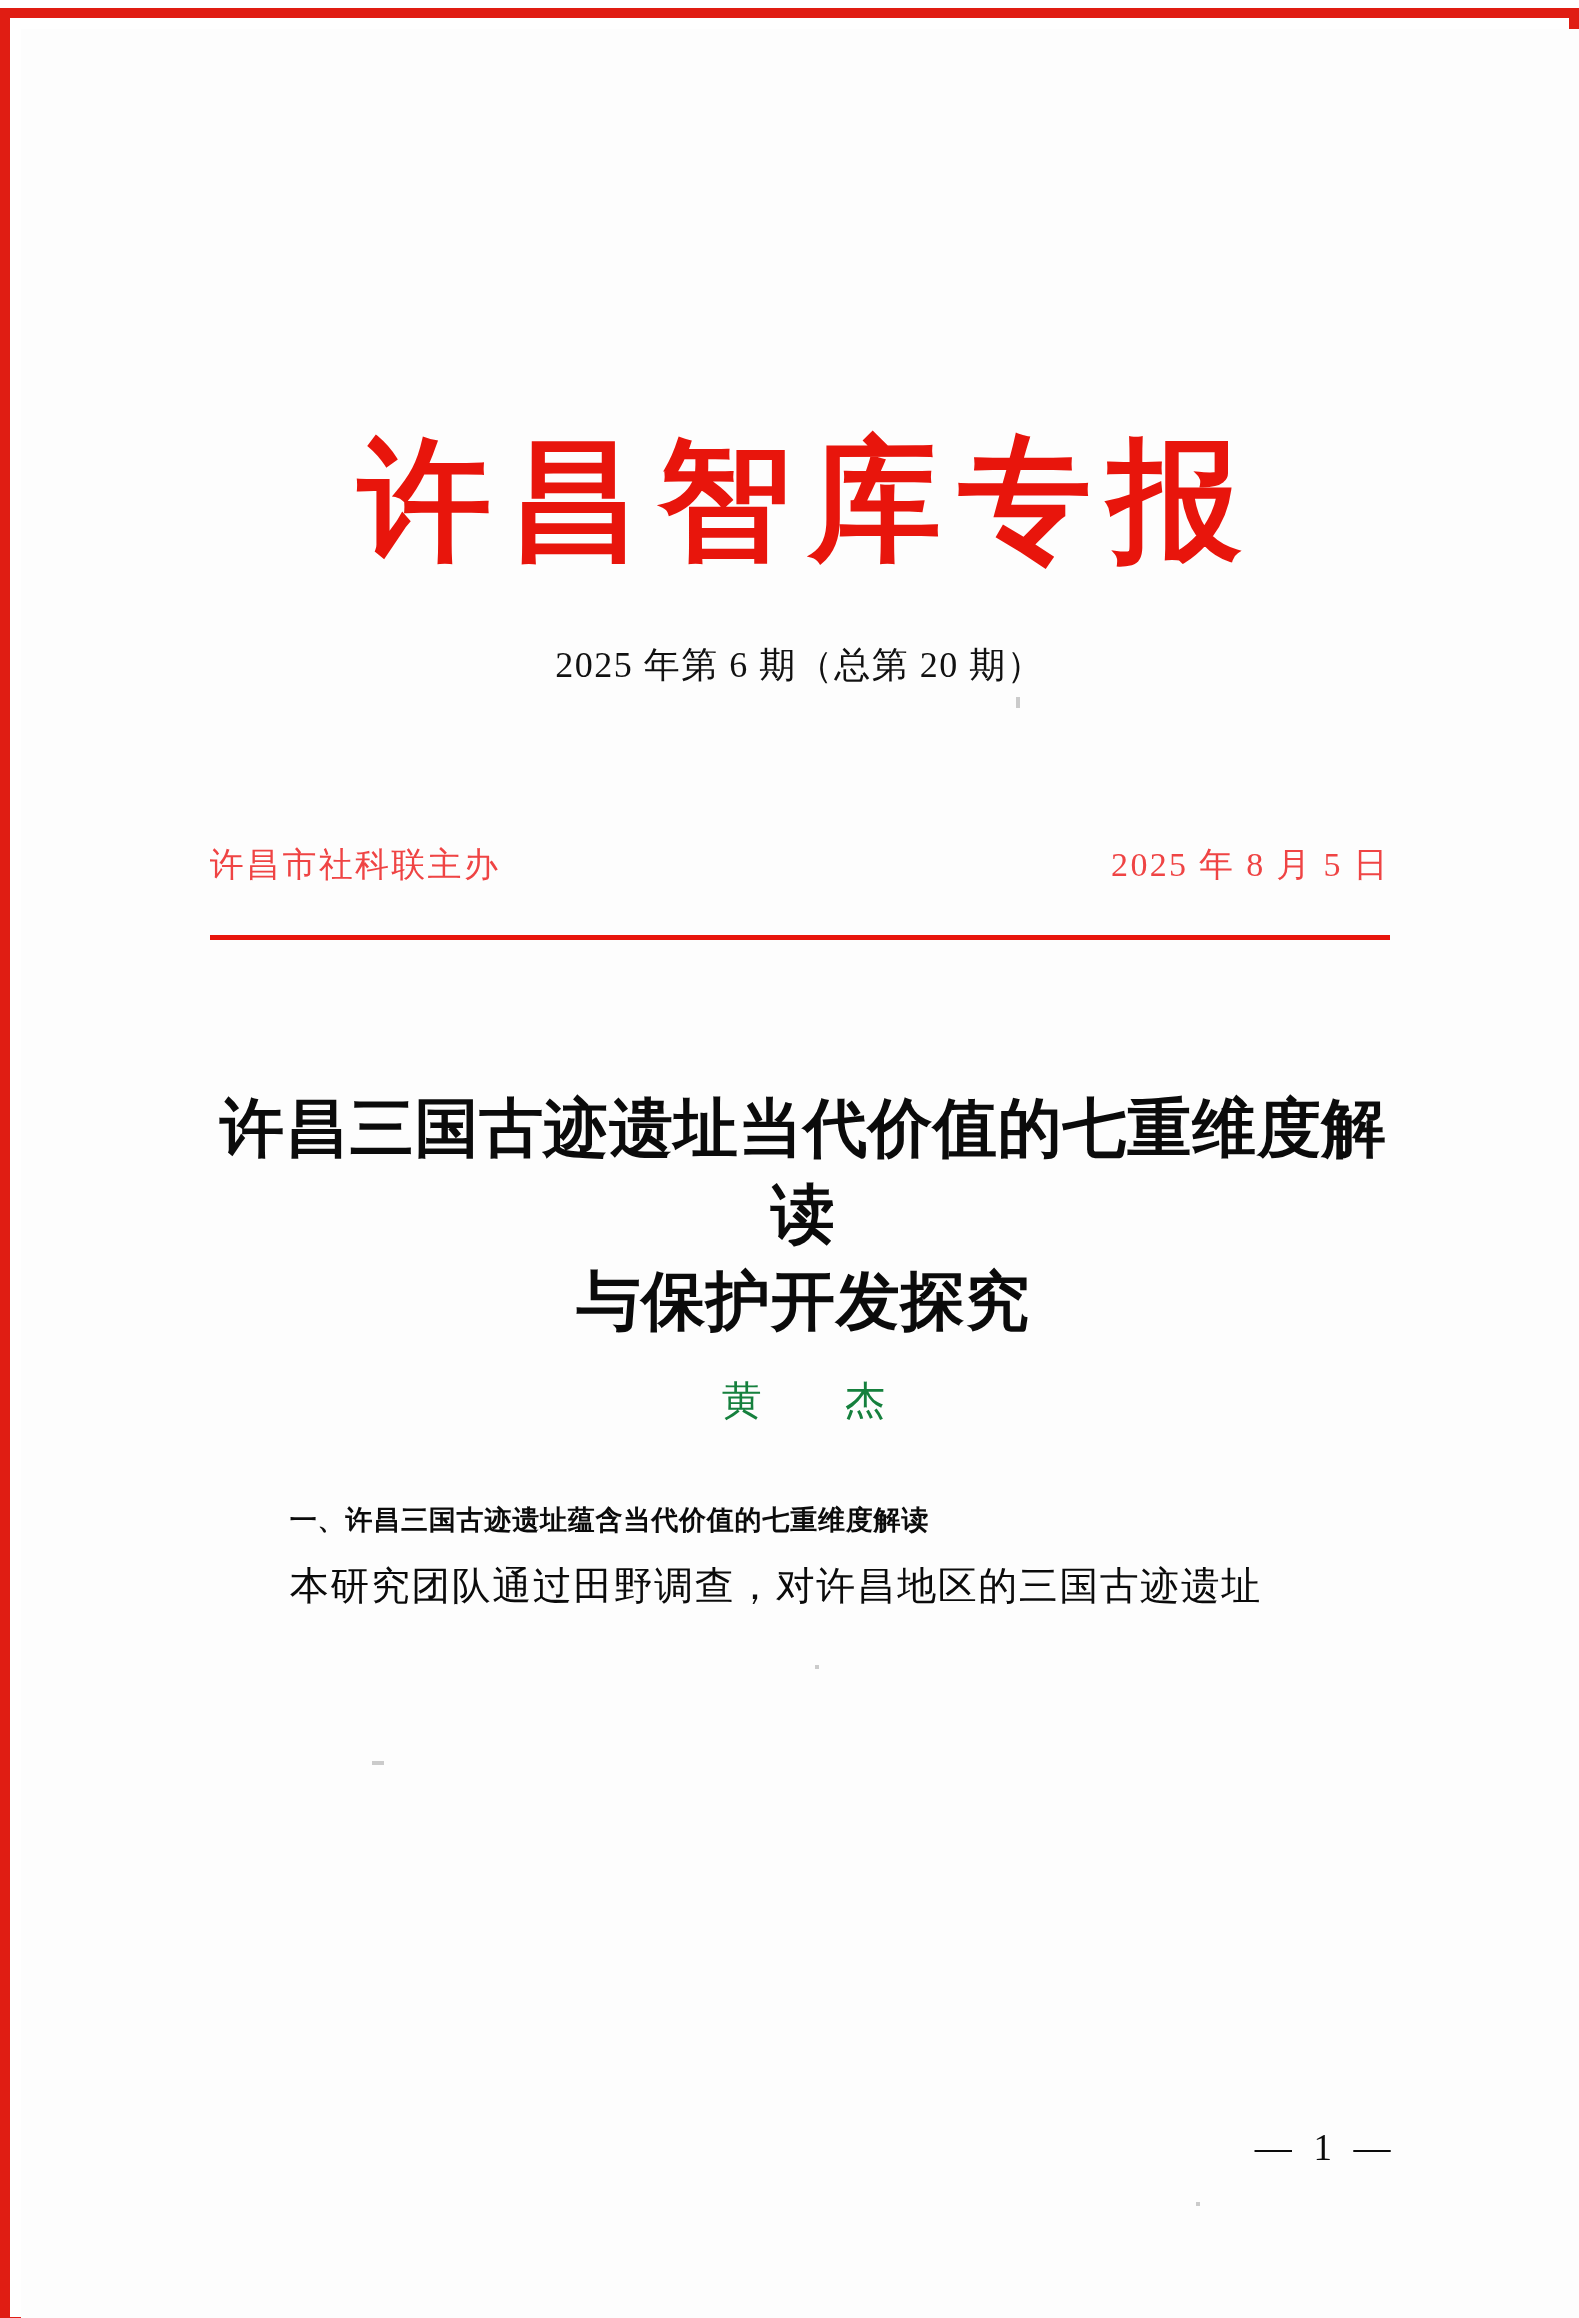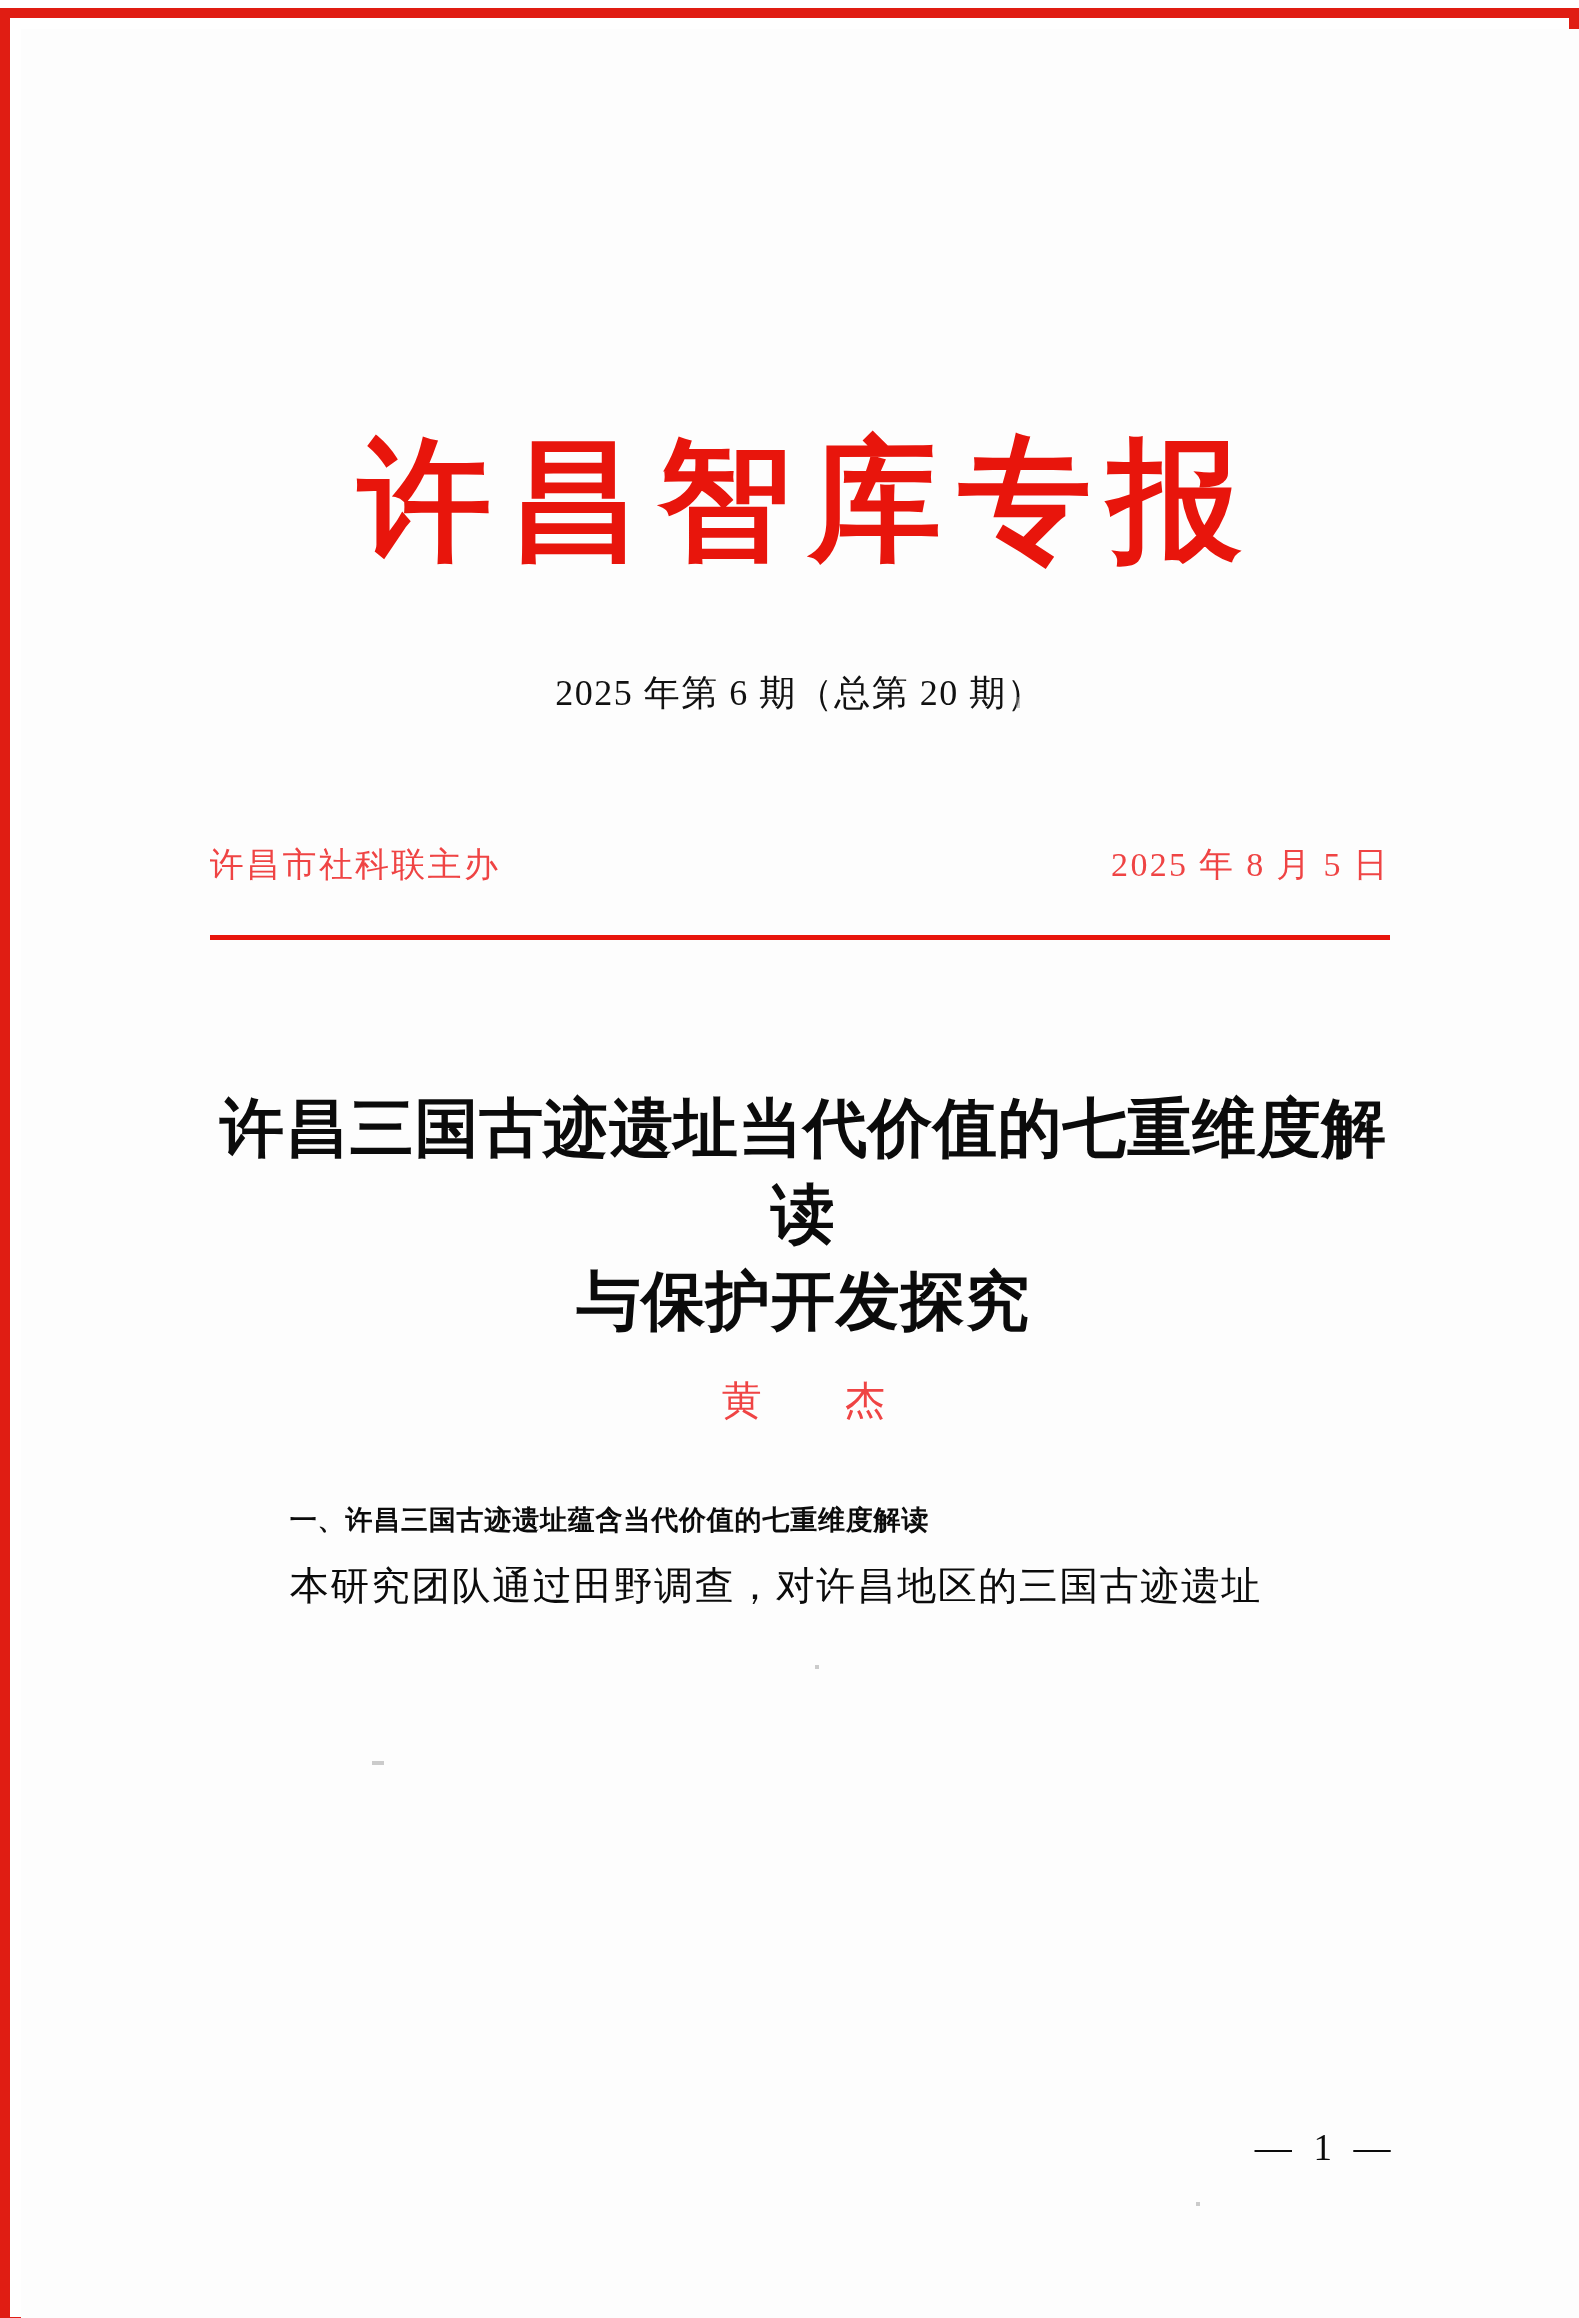--- a/index.html
+++ b/index.html
@@ -52,21 +52,21 @@
     font-family: "DejaVu Serif", "Liberation Serif", serif;
     font-weight: bold;
     font-size: 133px;
     letter-spacing: 17px;
     text-indent: 17px;
     line-height: 1.05;
     white-space: nowrap;
   }
 
   .issue-line {
-    margin-top: 100px;
+    margin-top: 72px;
     font-size: 36px;
     color: #111111;
     letter-spacing: 1.5px;
     font-family: "Liberation Serif", serif;
   }
 
   .masthead-meta {
     position: absolute;
     left: 189px;
     top: 813px;
@@ -105,21 +105,21 @@
     color: #0b0b0b;
     letter-spacing: 0.8px;
   }
 
   .article-author {
     text-align: center;
     margin-top: 29px;
     font-size: 40px;
     letter-spacing: 21.6px;
     text-indent: 21.6px;
-    color: #ef4444;
+    color: #15803d;
     font-family: "DejaVu Serif", "Liberation Serif", serif;
   }
 
   .body-text {
     margin-top: 69px;
     font-size: 39px;
     line-height: 1.82;
     color: #0b0b0b;
     text-align: justify;
     letter-spacing: 1.5px;

